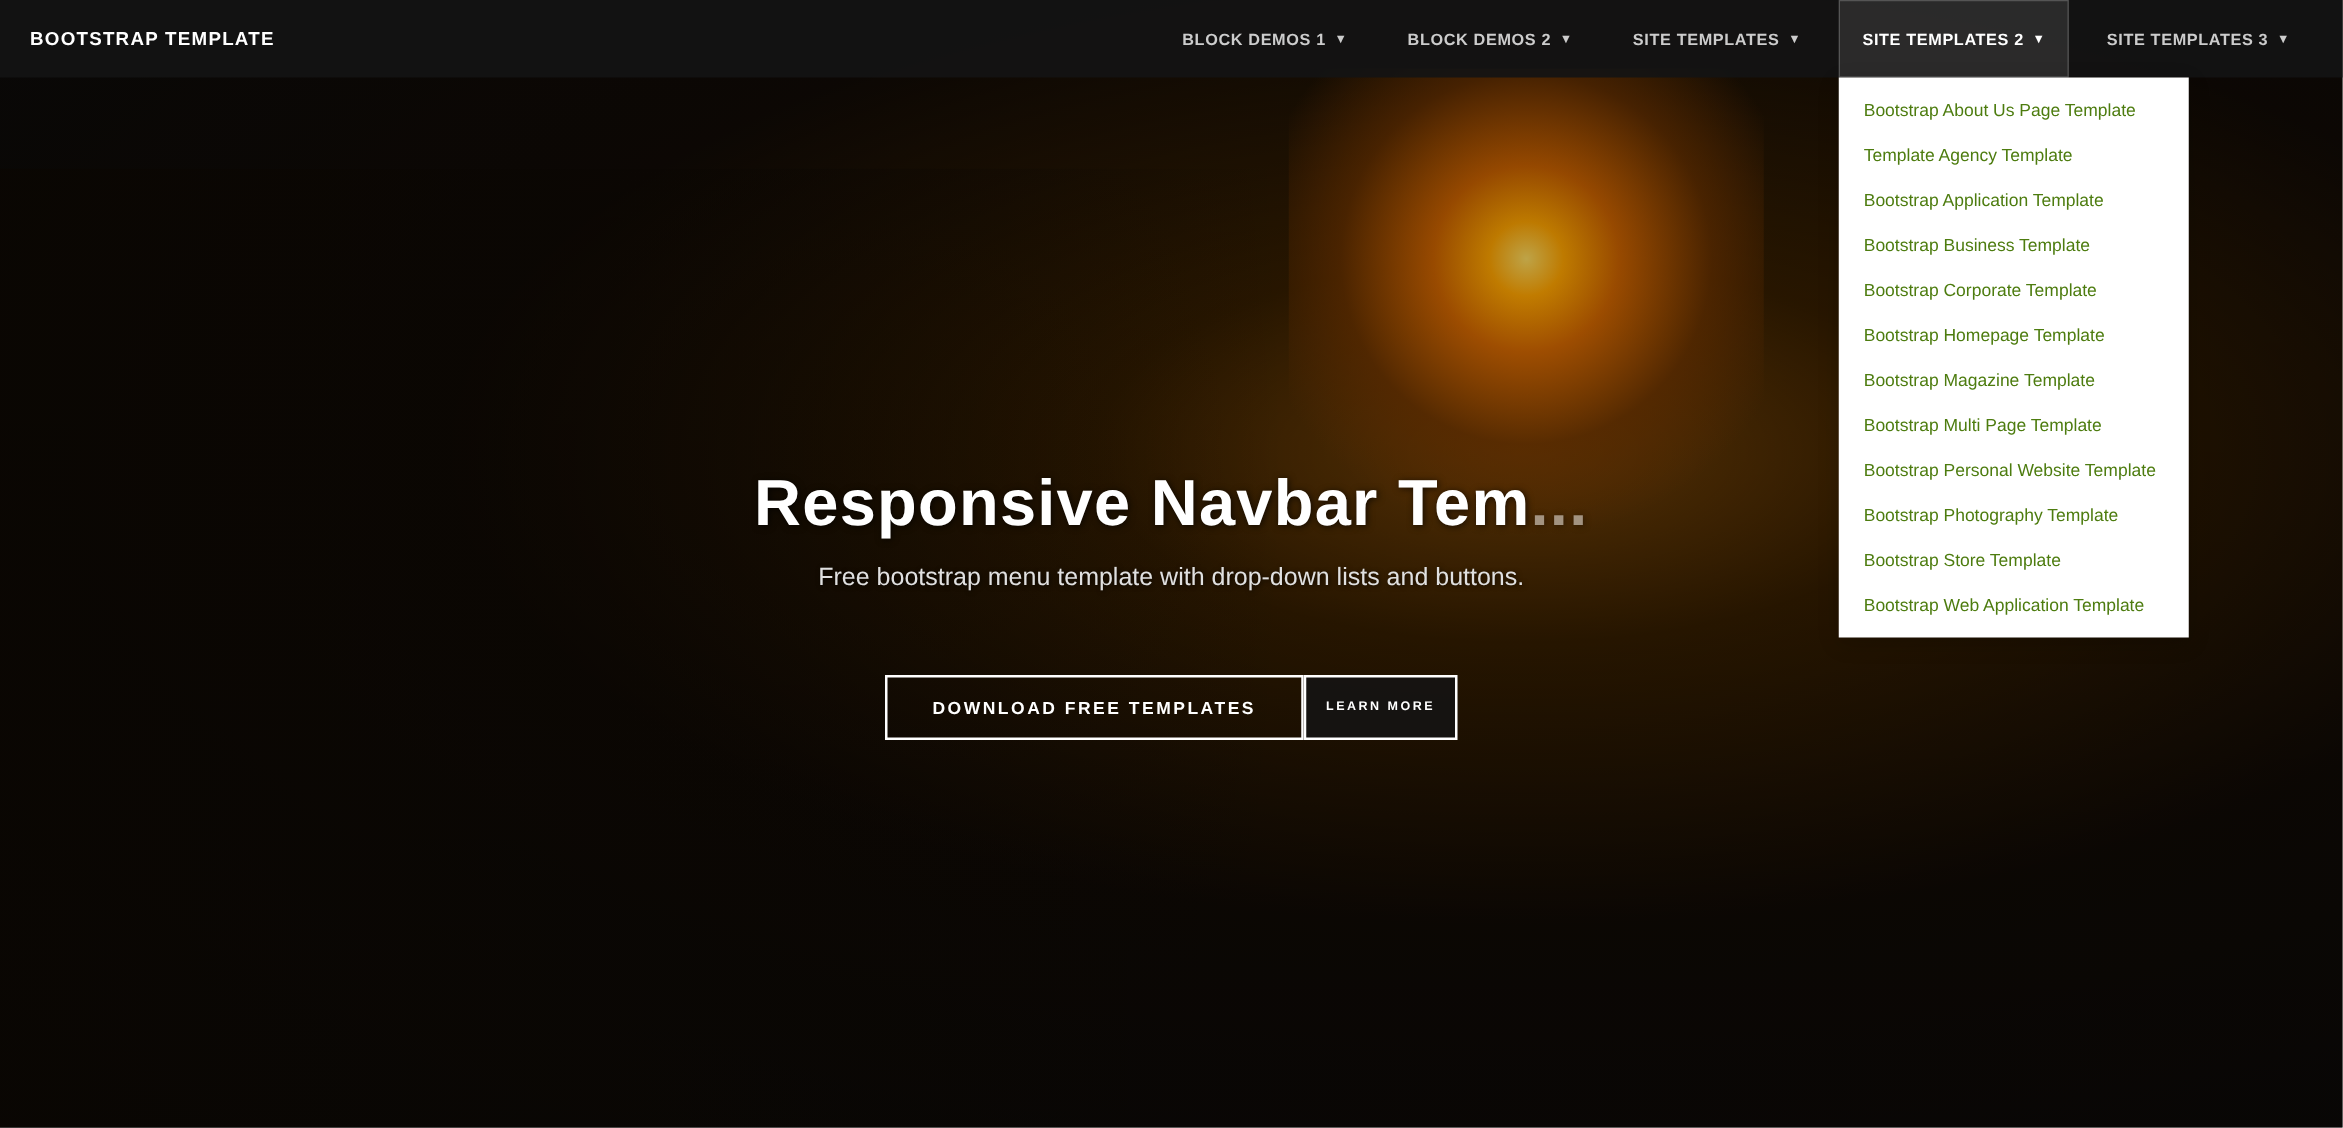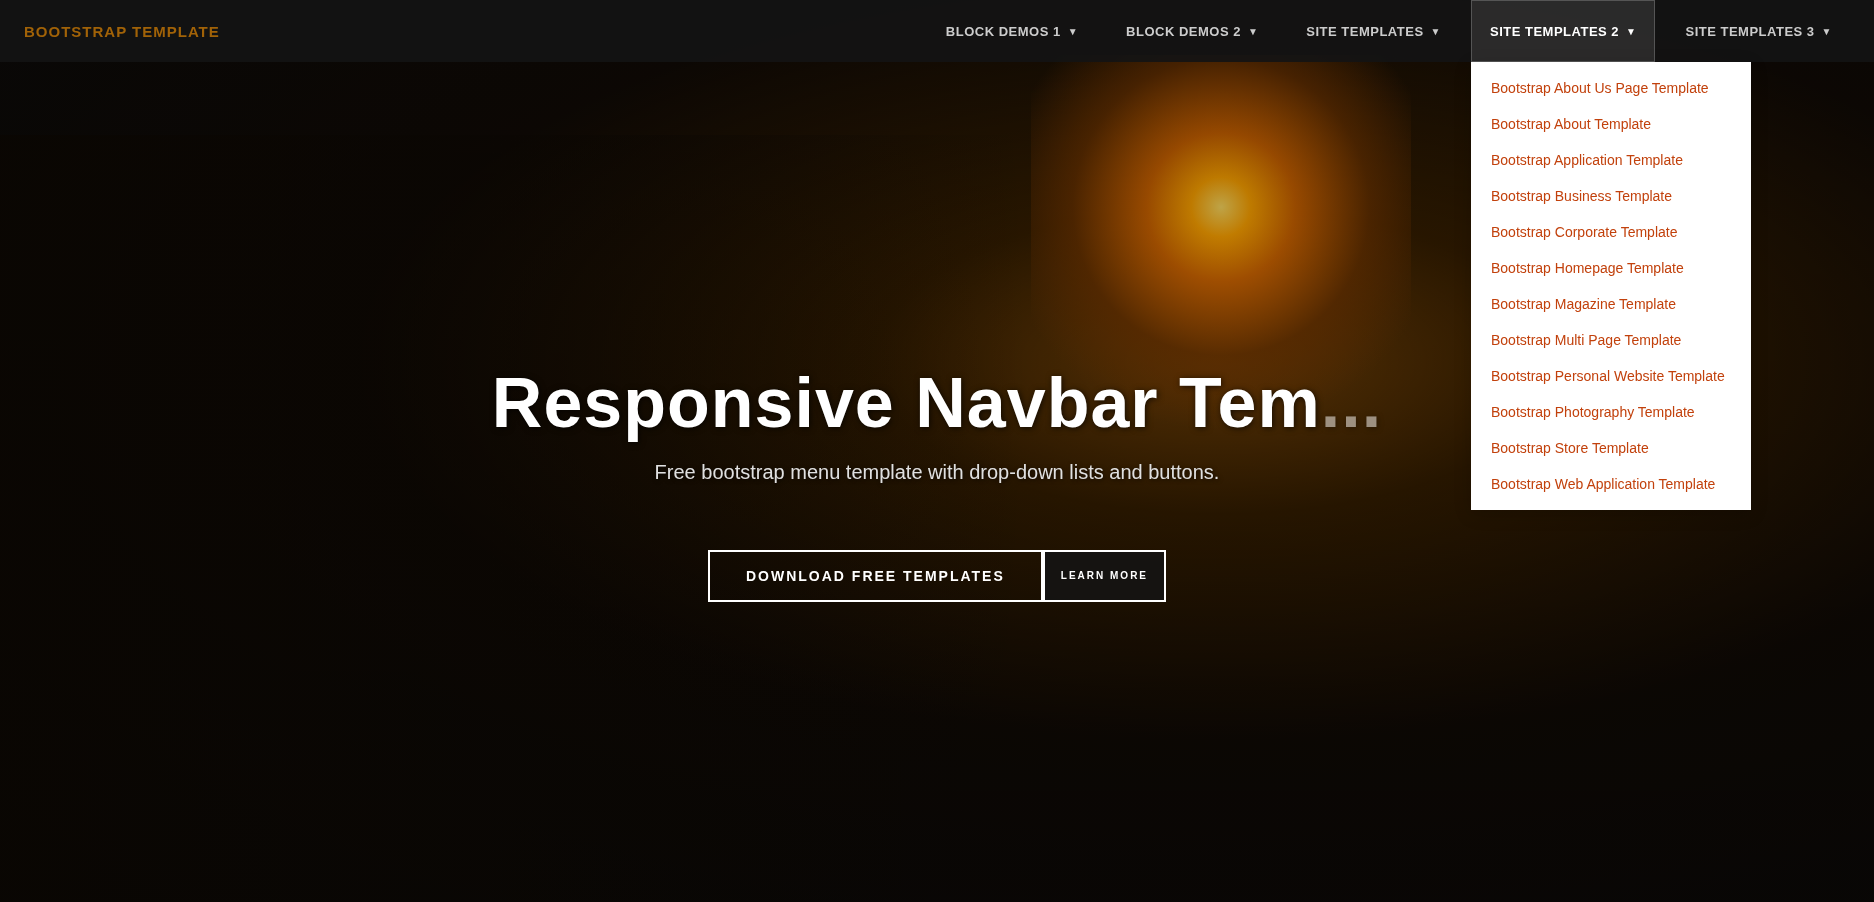--- a/index.html
+++ b/index.html
@@ -10,21 +10,21 @@
       position: absolute;
       top: 0; left: 0; right: 0;
       height: 62px;
       background: rgba(20, 20, 20, 0.92);
       display: flex;
       align-items: center;
       padding: 0 24px;
       z-index: 100;
     }
     .navbar-brand {
-      color: #a16207;
+      color: #ffffff;
       font-weight: bold;
       font-size: 15px;
       letter-spacing: 1px;
       text-transform: uppercase;
       flex-shrink: 0;
     }
     .navbar-nav {
       display: flex;
       align-items: center;
       margin-left: auto;
@@ -81,21 +81,21 @@
       left: 0;
       background: #fff;
       min-width: 280px;
       box-shadow: 0 4px 16px rgba(0,0,0,0.18);
       z-index: 200;
       padding: 8px 0;
     }
     .dropdown-item {
       display: block;
       padding: 10px 20px;
-      color: #c2410c;
+      color: #4d7c0f;
       font-size: 14px;
       cursor: pointer;
       white-space: nowrap;
       text-decoration: none;
     }
 
     
     .hero {
       position: absolute;
       top: 0; left: 0; right: 0; bottom: 0;
@@ -121,21 +121,21 @@
       pointer-events: none;
     }
 
     .hero-content {
       text-align: center;
       color: #fff;
       z-index: 2;
       position: relative;
     }
     .hero-title {
-      font-size: 70px;
+      font-size: 52px;
       font-weight: bold;
       margin-bottom: 18px;
       text-shadow: 1px 1px 6px rgba(0,0,0,0.7);
       letter-spacing: 1px;
     }
     .hero-subtitle {
       font-size: 20px;
       margin-bottom: 66px;
       color: #e0e0e0;
       text-shadow: 1px 1px 4px rgba(0,0,0,0.7);
@@ -205,21 +205,21 @@
       </a>
     </div>
     <div class="nav-item" style="position:relative;">
       <a class="nav-link active">
         <span>SITE TEMPLATES 2</span>
         <span class="caret">▼</span>
       </a>
 
       <div class="dropdown-menu">
         <a class="dropdown-item">Bootstrap About Us Page Template</a>
-        <a class="dropdown-item">Bootstrap About Template</a>
+        <a class="dropdown-item">Template Agency Template</a>
         <a class="dropdown-item">Bootstrap Application Template</a>
         <a class="dropdown-item">Bootstrap Business Template</a>
         <a class="dropdown-item">Bootstrap Corporate Template</a>
         <a class="dropdown-item">Bootstrap Homepage Template</a>
         <a class="dropdown-item">Bootstrap Magazine Template</a>
         <a class="dropdown-item">Bootstrap Multi Page Template</a>
         <a class="dropdown-item">Bootstrap Personal Website Template</a>
         <a class="dropdown-item">Bootstrap Photography Template</a>
         <a class="dropdown-item">Bootstrap Store Template</a>
         <a class="dropdown-item">Bootstrap Web Application Template</a>

